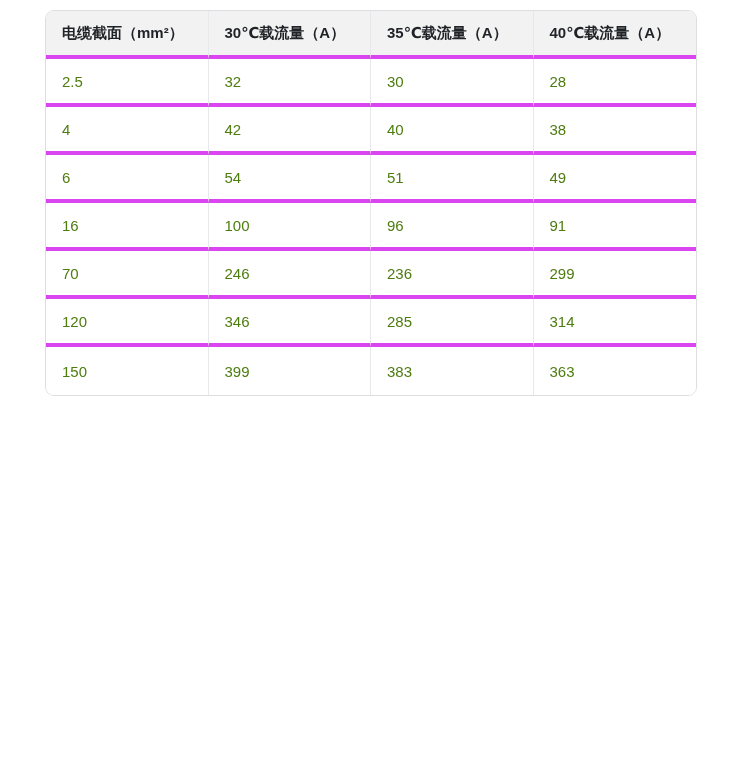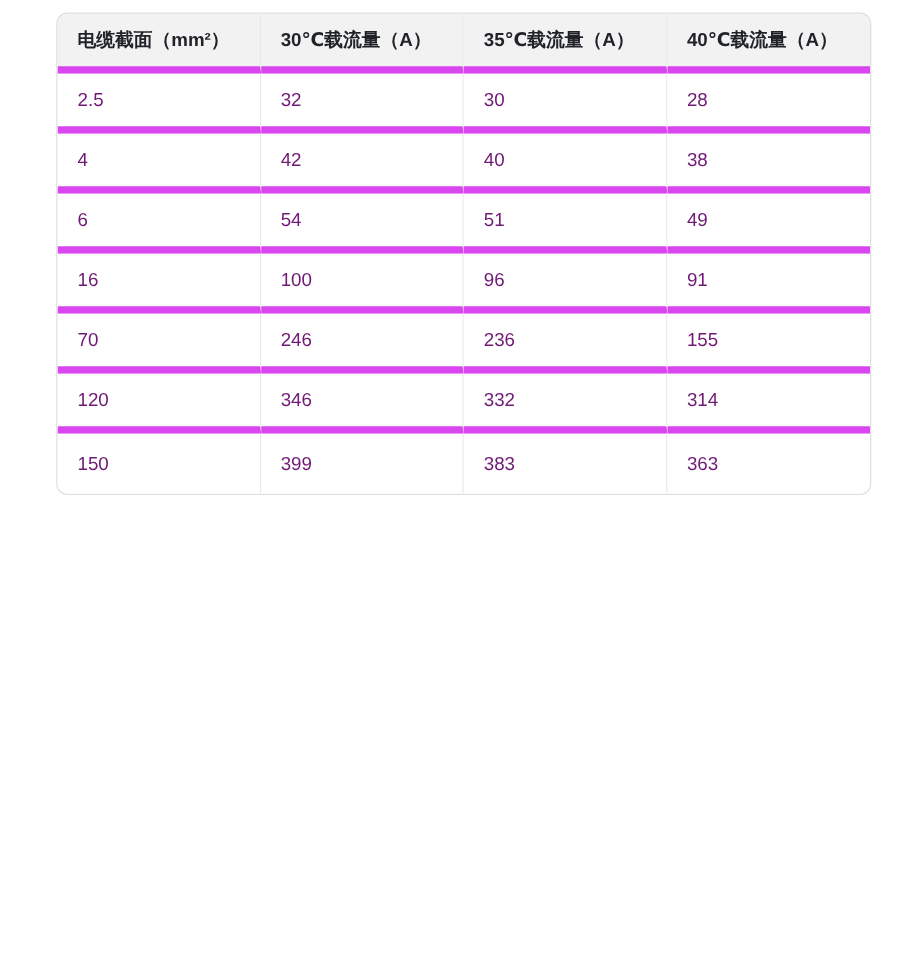--- a/index.html
+++ b/index.html
@@ -28,35 +28,35 @@
     border-collapse: separate;
     border-spacing: 0;
     table-layout: fixed;
   }
   th, td {
     height: 48px;
     padding: 0 16px;
     text-align: left;
     vertical-align: middle;
     font-size: 15px;
-    border-bottom: 6px solid #d946ef;
+    border-bottom: 4px solid #d946ef;
     border-right: 1px solid #e7e8ea;
     white-space: nowrap;
     overflow: hidden;
   }
   th:last-child, td:last-child { border-right: none; }
   tbody tr:last-child td { border-bottom: none; }
   thead th {
     background: #f2f2f3;
     color: #1f2226;
     font-weight: bold;
   }
   tbody td {
     background: #ffffff;
-    color: #701a75;
+    color: #4d7c0f;
     font-weight: normal;
   }
 </style>
 </head>
 <body>
 
 <div class="page">
   <div class="table-wrap">
     <table>
       <thead>
@@ -89,26 +89,26 @@
           <tr>
             <td>16</td>
             <td>100</td>
             <td>96</td>
             <td>91</td>
           </tr>
           <tr>
             <td>70</td>
             <td>246</td>
             <td>236</td>
-            <td>155</td>
+            <td>299</td>
           </tr>
           <tr>
             <td>120</td>
             <td>346</td>
-            <td>332</td>
+            <td>285</td>
             <td>314</td>
           </tr>
           <tr>
             <td>150</td>
             <td>399</td>
             <td>383</td>
             <td>363</td>
           </tr>
         </tbody>
     </table>

